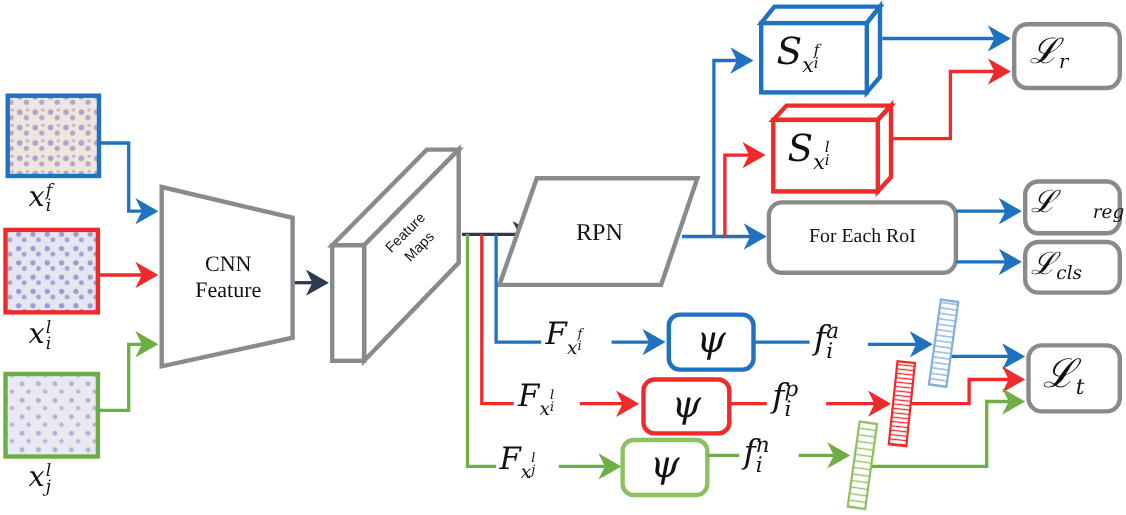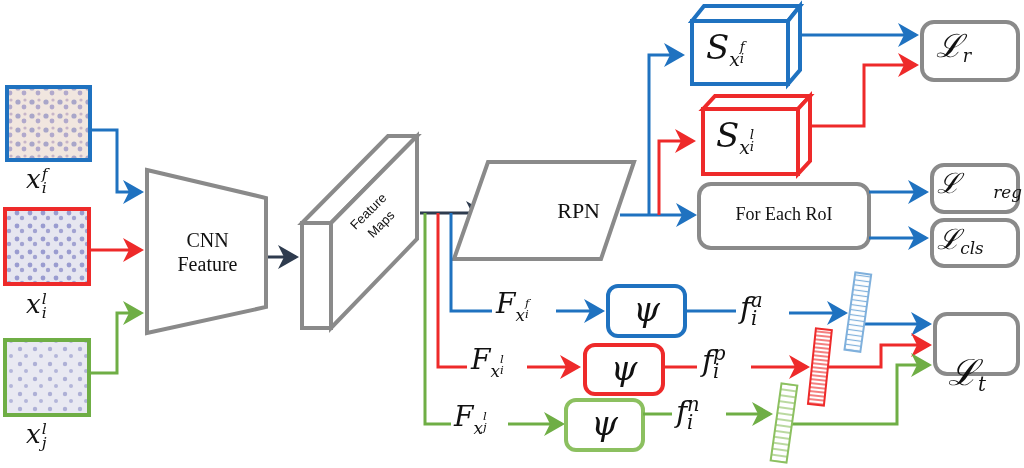--- a/index.html
+++ b/index.html
@@ -157,41 +157,41 @@
 <div class="txt serif" style="left:150px;top:228px;width:115px;font-size:20px;line-height:24px;font-family:Liberation Serif, serif;">
   <div>CNN</div>
   <div>Feature</div>
 </div>
 
 <div class="txt sans" style="left:330px;top:200px;width:90px;font-size:13px;line-height:18px;transform:rotate(-45deg);transform-origin:center;">
   <div>Feature</div>
   <div>Maps</div>
 </div>
 
-<div class="txt serif" style="left:490px;top:200px;width:110px;font-size:22px;text-align:right;">RPN</div>
+<div class="txt serif" style="left:490px;top:200px;width:110px;font-size:22px;">RPN</div>
 
 <div class="txt serif" style="left:700px;top:205px;width:168px;font-size:18px;">For Each RoI</div>
 
 <div class="mathlbl" style="left:706px;top:30px;font-size:34px;font-style:italic;">
   <span>S</span><span style="font-size:55%;vertical-align:-0.4em;">x</span><span style="display:inline-block;vertical-align:-0.3em;line-height:0.9;font-size:40%;"><span style="display:block;">f</span><span style="display:block;">i</span></span>
 </div>
 <div class="mathlbl" style="left:716px;top:118px;font-size:34px;font-style:italic;">
   <span>S</span><span style="font-size:55%;vertical-align:-0.4em;">x</span><span style="display:inline-block;vertical-align:-0.3em;line-height:0.9;font-size:40%;"><span style="display:block;">l</span><span style="display:block;">i</span></span>
 </div>
 
 <div class="mathlbl" style="left:936px;top:30px;font-size:32px;font-style:italic;">
   <span>ℒ</span><span style="font-size:55%;vertical-align:-0.3em;">r</span>
 </div>
 <div class="mathlbl" style="left:937px;top:170px;font-size:28px;font-style:italic;">
   <span>ℒ</span><span style="font-size:60%;vertical-align:-0.3em;margin-left:33px;">reg</span>
 </div>
 <div class="mathlbl" style="left:937px;top:226px;font-size:28px;font-style:italic;">
   <span>ℒ</span><span style="font-size:60%;vertical-align:-0.3em;">cls</span>
 </div>
-<div class="mathlbl" style="left:948px;top:323px;font-size:36px;font-style:italic;margin-top:32px;">
+<div class="mathlbl" style="left:948px;top:323px;font-size:36px;font-style:italic;">
   <span>ℒ</span><span style="font-size:55%;vertical-align:-0.3em;">t</span>
 </div>
 
 <div class="lbl" style="left:496px;top:290px;font-size:28px;">
   <span>F</span><span style="font-size:60%;vertical-align:-0.5em;">x</span><span style="display:inline-block;vertical-align:-0.4em;line-height:0.9;font-size:42%;"><span style="display:block;">f</span><span style="display:block;">i</span></span>
 </div>
 <div class="lbl" style="left:471px;top:346px;font-size:28px;">
   <span>F</span><span style="font-size:60%;vertical-align:-0.5em;">x</span><span style="display:inline-block;vertical-align:-0.4em;line-height:0.9;font-size:42%;"><span style="display:block;">l</span><span style="display:block;">i</span></span>
 </div>
 <div class="lbl" style="left:454px;top:403px;font-size:28px;">

